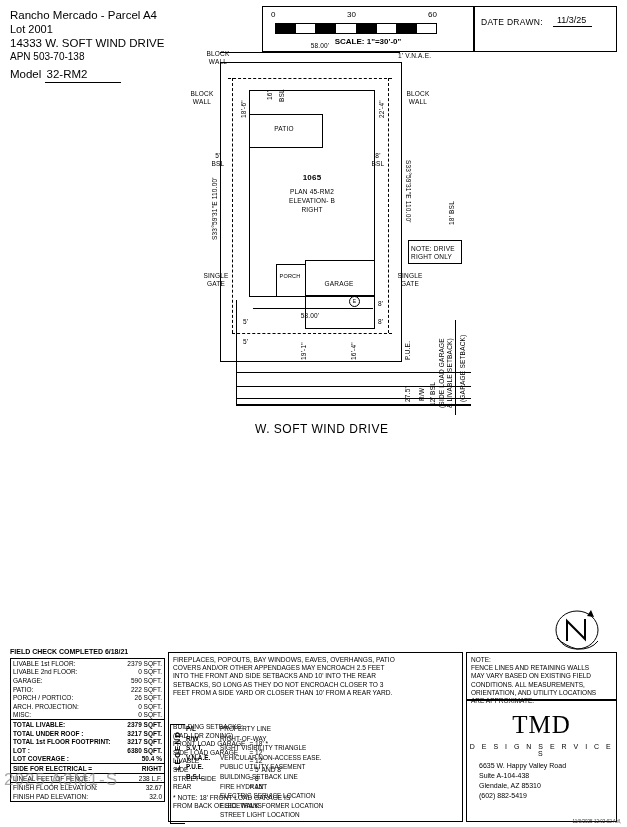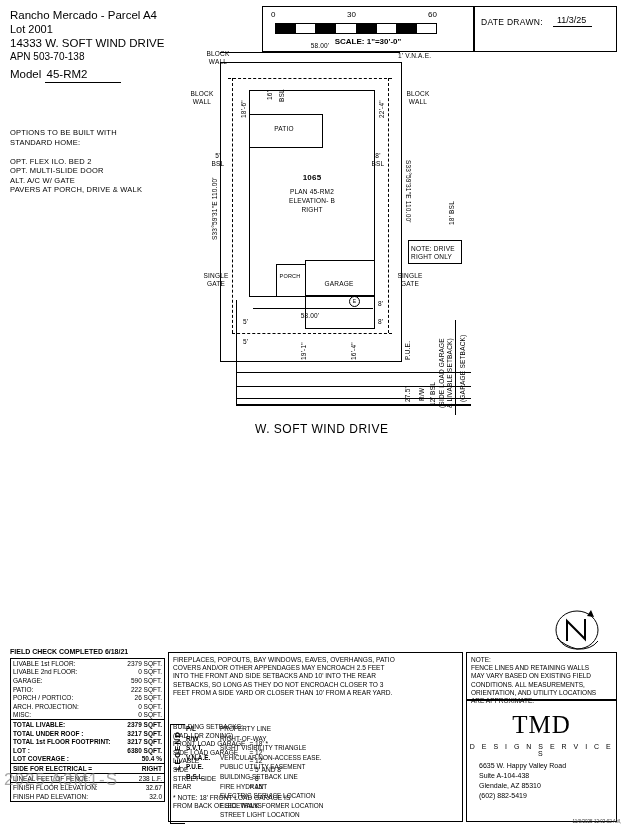--- a/index.html
+++ b/index.html
@@ -78,30 +78,23 @@
 
 <div class="sheet">
 
   <div id="hdr" class="bx">
     <div class="l1">Rancho Mercado - Parcel A4</div>
     <div>Lot 2001</div>
     <div style="font-size:11.5px">14333 W. SOFT WIND DRIVE</div>
     <div style="font-size:10px">APN  503-70-138</div>
     <div class="l-model">
       <span>Model</span>
-      <span class="ul">45-RM2</span>
+      <span class="ul">32-RM2</span>
     </div>
   </div>
-  <div id="opts" style="white-space:pre-line">OPTIONS TO BE BUILT WITH
-STANDARD HOME:
-
-OPT. FLEX ILO. BED 2
-OPT. MULTI-SLIDE DOOR
-ALT. A/C W/ GATE
-PAVERS AT PORCH, DRIVE &amp; WALK</div>
 
   <div id="scalebox" class="bx">
     <div class="snum" style="left:8px">0</div>
     <div class="snum" style="left:84px">30</div>
     <div class="snum" style="left:165px">60</div>
     <div id="scaleticks">
       <div class="sk-dark"></div>
         <div></div>
         <div class="sk-dark"></div>
         <div></div>

